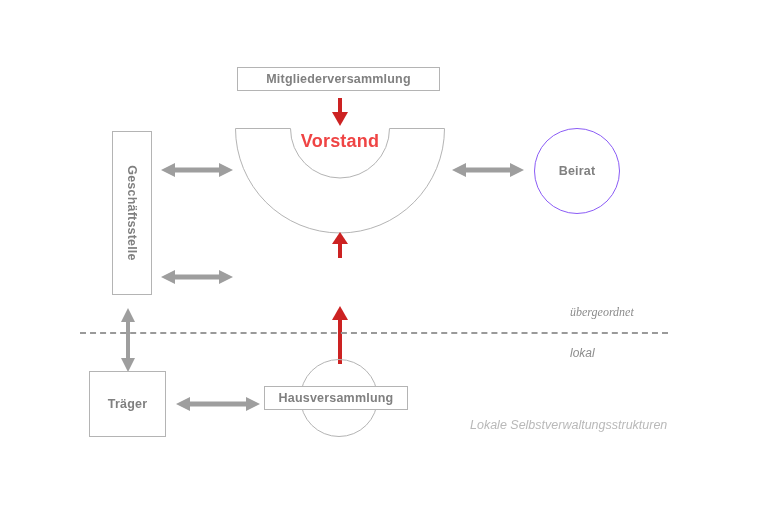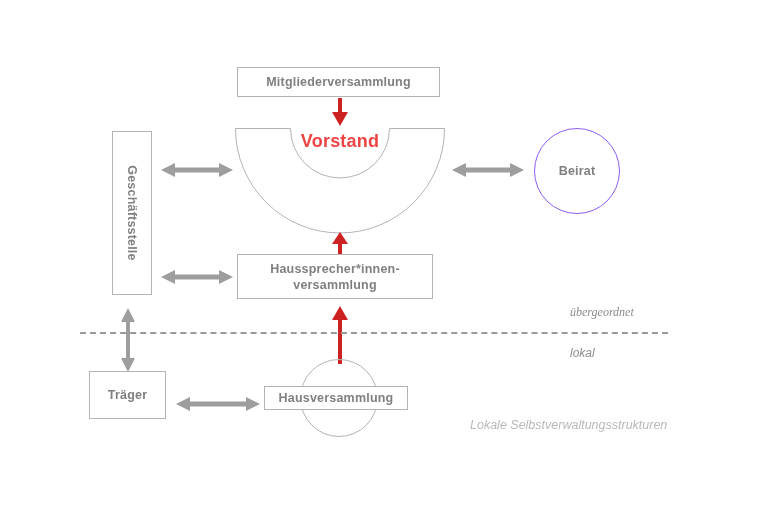--- a/index.html
+++ b/index.html
@@ -30,21 +30,21 @@
     letter-spacing: 0.2px;
     line-height: 1.28;
     background: #ffffff;
   }
   .box {
     border: 1px solid #b4b4b4;
   }
 
   
   #node-mitglieder {
-    left: 237px; top: 67px; width: 203px; height: 30px;
+    left: 237px; top: 67px; width: 203px; height: 24px;
   }
 
   
   #node-vorstand-shape {
     position: absolute;
     left: 235px; top: 128px;
     width: 210px; height: 106px;
   }
   #node-vorstand-label {
     position: absolute;
@@ -75,21 +75,21 @@
   }
 
   
   #node-haussprecher {
     left: 237px; top: 254px; width: 196px; height: 45px;
     flex-direction: column;
   }
 
   
   #node-traeger {
-    left: 89px; top: 371px; width: 77px; height: 48px;
+    left: 89px; top: 371px; width: 77px; height: 66px;
   }
 
   
   #node-hausversammlung-circle {
     position: absolute;
     left: 300px; top: 359px; width: 76px; height: 76px;
     border: 1px solid #b4b4b4;
     border-radius: 50%;
     background: transparent;
   }
@@ -165,24 +165,20 @@
 
   <div class="node" id="node-beirat">
     <span>Beirat</span>
   </div>
 
   <svg class="arrow" style="left:326px; top:232px;" width="28" height="26" viewBox="0 0 28 26">
     <path d="M14 26 L14 10" stroke="#cc2222" stroke-width="4" fill="none"></path>
     <path d="M6 12 L22 12 L14 0 Z" fill="#cc2222"></path>
   </svg>
 
-  <div class="node box" id="node-haussprecher">
-    <span>Haussprecher*innen-</span>
-    <span>versammlung</span>
-  </div>
 
   <svg class="arrow" style="left:161px; top:268px;" width="72" height="18" viewBox="0 0 72 18">
     <path d="M12 9 L60 9" stroke="#9e9e9e" stroke-width="5" fill="none"></path>
     <path d="M0 9 L14 2 L14 16 Z" fill="#9e9e9e"></path>
     <path d="M72 9 L58 2 L58 16 Z" fill="#9e9e9e"></path>
   </svg>
 
   <svg class="arrow" style="left:119px; top:308px;" width="18" height="64" viewBox="0 0 18 64">
     <path d="M9 12 L9 52" stroke="#9e9e9e" stroke-width="4" fill="none"></path>
     <path d="M9 0 L2 14 L16 14 Z" fill="#9e9e9e"></path>

